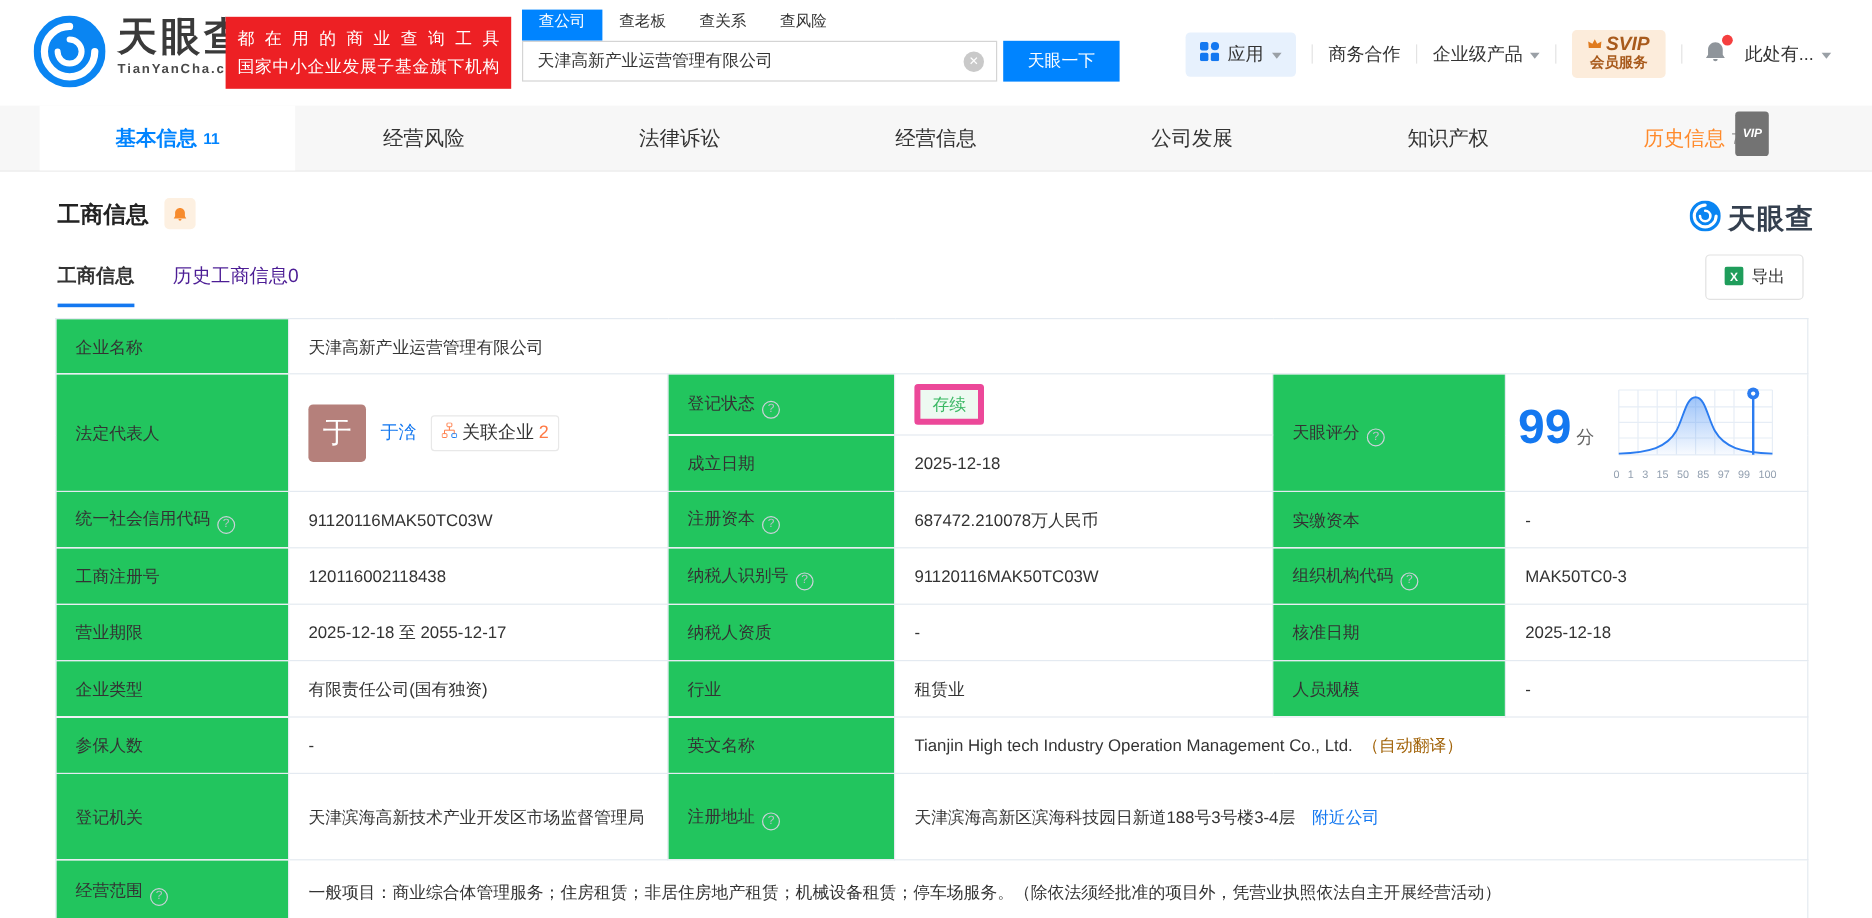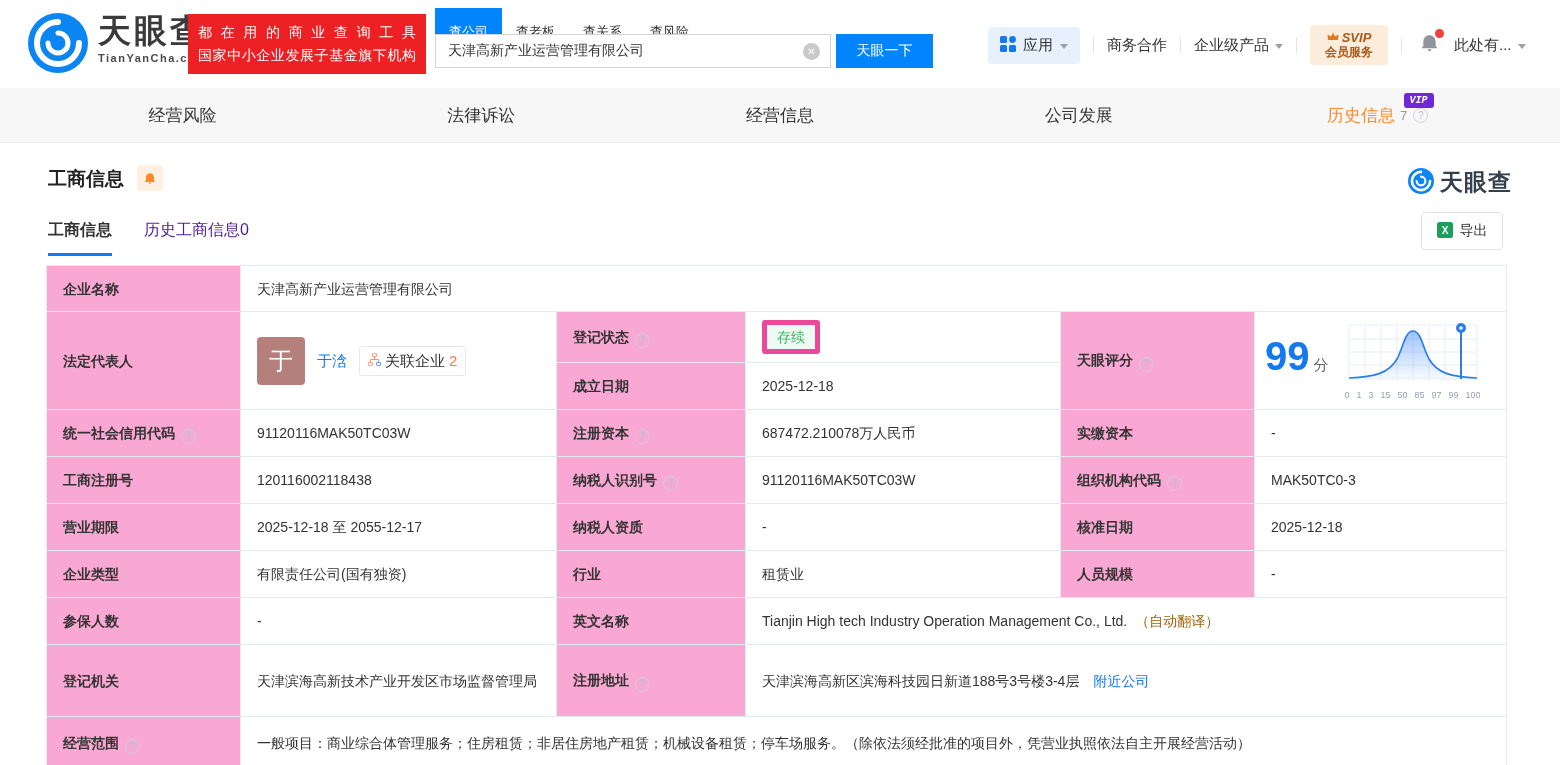--- a/index.html
+++ b/index.html
@@ -11,69 +11,69 @@
 .header { position:absolute; top:0; left:0; width:1560px; height:88px; background:#fff; }
 .logo { position:absolute; left:28px; top:13px; display:flex; align-items:flex-start; cursor:pointer; }
 .logo-text { margin-left:10px; }
 .logo-name { font-size:33px; font-weight:bold; color:#3a3a3a; letter-spacing:3px; line-height:36px; }
 .logo-domain { font-size:11px; color:#4a4a4a; font-weight:bold; letter-spacing:1.5px; margin-top:3px; }
 .slogan { position:absolute; left:188px; top:14px; width:238px; height:60px; background:#ed2024; color:#fff; font-size:14px; padding:9px 10px; display:flex; flex-direction:column; justify-content:space-between; }
 .slogan div { text-align:justify; text-align-last:justify; line-height:19px; }
 
 .search { position:absolute; left:435px; top:8px; }
 .search-tabs { display:flex; height:26px; }
-.search-tab { font-size:13px; color:#333; padding:15px 14px 0 14px; cursor:pointer; }
+.search-tab { font-size:13px; color:#333; padding:1px 14px 0 14px; cursor:pointer; }
 .search-tab.active { background:#0084ff; color:#fff; }
 .search-row { display:flex; }
 .search-input-wrap { position:relative; width:396px; height:34px; border:1px solid #d4d4d4; background:#fff; display:flex; align-items:center; }
 .search-input { border:none; outline:none; width:352px; font-size:14px; padding-left:12px; color:#333; font-family:inherit; background:transparent; }
 .clear-icon { position:absolute; right:10px; width:17px; height:17px; border-radius:50%; background:#c9c9c9; color:#fff; font-size:10px; display:flex; align-items:center; justify-content:center; cursor:pointer; }
 .clear-icon::before { content:"✕"; }
 .search-btn { width:97px; height:34px; background:#0084ff; color:#fff; font-size:14px; border:none; margin-left:5px; cursor:pointer; font-family:inherit; }
 
 .hnav { position:absolute; left:988px; top:24px; height:42px; display:flex; align-items:center; }
 .apps-chip { display:flex; align-items:center; background:#e7f1fd; border-radius:4px; height:37px; padding:0 12px; gap:7px; cursor:pointer; }
 .apps-chip span { font-size:15px; color:#333; }
 .divider { width:1px; height:16px; background:#e3e3e3; margin:0 13px; }
 .nav-link { font-size:15px; color:#333; display:flex; align-items:center; gap:6px; cursor:pointer; white-space:nowrap; }
 .caret { width:0; height:0; border-left:4px solid transparent; border-right:4px solid transparent; border-top:5px solid #9aa0a6; margin-top:2px; }
 .svip { width:78px; height:40px; background:#fcecdb; border-radius:4px; display:flex; flex-direction:column; align-items:center; justify-content:center; color:#a85a1c; cursor:pointer; }
-.svip-top { font-size:13px; font-weight:bold; font-style:italic; display:flex; align-items:center; gap:3px; line-height:14px; }
+.svip-top { font-size:16px; font-weight:bold; font-style:italic; display:flex; align-items:center; gap:3px; line-height:14px; }
 .svip-bottom { font-size:12px; font-weight:bold; line-height:15px; }
 .bell-wrap { position:relative; margin:0 4px; cursor:pointer; }
 .red-dot { position:absolute; top:-3px; right:-4px; width:9px; height:9px; background:#f53f3f; border-radius:50%; }
 
 
 .page-tabs { position:absolute; top:88px; left:0; width:1560px; height:55px; background:#f7f7f7; display:flex; padding:0 33px; border-bottom:1px solid #ececec; }
 .page-tab { flex:1; display:flex; align-items:center; justify-content:center; font-size:17px; color:#333; position:relative; cursor:pointer; }
 .page-tab.active { background:#fff; color:#0084ff; font-weight:bold; }
 .tab-count { font-size:13px; margin-left:5px; color:#0084ff; }
 .page-tab.history { color:#ff8a2b; }
 .page-tab.history .tab-count { color:#999; }
-.vip-badge { position:absolute; top:5px; left:50%; margin-left:26px; background:#6d28d9; color:#fff; font-size:10px; font-weight:bold; font-style:italic; padding:1px 6px; border-radius:3px; line-height:13px;font-family:Liberation Mono, monospace; }
+.vip-badge { position:absolute; top:5px; left:50%; margin-left:26px; background:#737373; color:#fff; font-size:10px; font-weight:bold; font-style:italic; padding:12px 6px; border-radius:3px; line-height:13px; }
 
 
 .help { display:inline-flex; width:15px; height:15px; border:1px solid #ccd2da; border-radius:50%; color:#b9c0c9; font-size:10px; align-items:center; justify-content:center; margin-left:6px; vertical-align:-2px; cursor:pointer; flex:none; }
 .help::before { content:"?"; }
 
 
 .section-title { position:absolute; left:48px; top:166px; font-size:19px; font-weight:bold; color:#222; }
 .monitor-chip { position:absolute; left:137px; top:165px; width:26px; height:26px; background:#fdf0e1; border-radius:4px; display:flex; align-items:center; justify-content:center; cursor:pointer; }
 .watermark { position:absolute; left:1408px; top:167px; display:flex; align-items:center; gap:6px; }
 .watermark-name { font-size:23px; font-weight:bold; color:#35404f; letter-spacing:1px; }
 
 .subtabs { position:absolute; left:48px; top:220px; display:flex; gap:32px; font-size:16px; }
 .subtab { color:#4c1d95; cursor:pointer; padding-bottom:12px; }
 .subtab.active { color:#333; font-weight:bold; border-bottom:3px solid #1478f0; }
 .export-btn { position:absolute; left:1421px; top:212px; width:82px; height:38px; background:#fff; border:1px solid #e2e2e2; border-radius:4px; display:flex; align-items:center; justify-content:center; gap:7px; font-size:14px; color:#333; cursor:pointer; }
 
 
 .info-table { position:absolute; top:265px; left:46px; width:1460px; border-collapse:collapse; table-layout:fixed; font-size:14px; }
 .info-table td { border:1px solid #e4eaf1; padding:8px 16px; color:#333; vertical-align:middle; line-height:22px; overflow:hidden; }
-td.lbl { background:#f9a8d4;font-weight:bold; }
+td.lbl { background:#22c55e; }
 .dim { color:#a16207; margin-left:8px; }
 .addr-link { color:#1478f0; text-decoration:none; margin-left:14px; cursor:pointer; }
 
 .rep { display:flex; align-items:center; gap:12px; }
 .avatar { width:48px; height:48px; border-radius:4px; background:#b5807b; color:#fff; font-size:24px; display:flex; align-items:center; justify-content:center; cursor:pointer; flex:none; }
 .rep-name { color:#1478f0; font-size:15px; text-decoration:none; cursor:pointer; }
 .related-badge { display:inline-flex; align-items:center; gap:4px; border:1px solid #e8e8e8; border-radius:3px; padding:3px 8px; font-size:15px; color:#333; background:#fff; cursor:pointer; }
 .related-badge b { color:#ff7a45; font-weight:normal; }
 
 .status-badge { display:inline-block; color:#3bb864; background:#edfaf1; border:5px solid #ec4899; padding:2px 10px; font-size:14px; border-radius:3px; line-height:20px; }
@@ -166,31 +166,38 @@
         <span class="red-dot"></span>
       </div>
       <span class="nav-link" style="margin-left:10px">
         <span>此处有...</span>
         <span class="caret"></span>
       </span>
     </div>
   </div>
 
   <div class="page-tabs">
+    <div class="page-tab active">
+      <span>基本信息</span>
+      <span class="tab-count">11</span>
+    </div>
     <div class="page-tab">
         <span>经营风险</span>
       </div>
     <div class="page-tab">
         <span>法律诉讼</span>
       </div>
     <div class="page-tab">
         <span>经营信息</span>
       </div>
     <div class="page-tab">
         <span>公司发展</span>
+      </div>
+    <div class="page-tab">
+        <span>知识产权</span>
       </div>
     <div class="page-tab history">
       <span>历史信息</span>
       <span class="tab-count">7</span>
       <span class="help"></span>
       <span class="vip-badge">VIP</span>
     </div>
   </div>
 
   <div class="section-title">工商信息</div>

